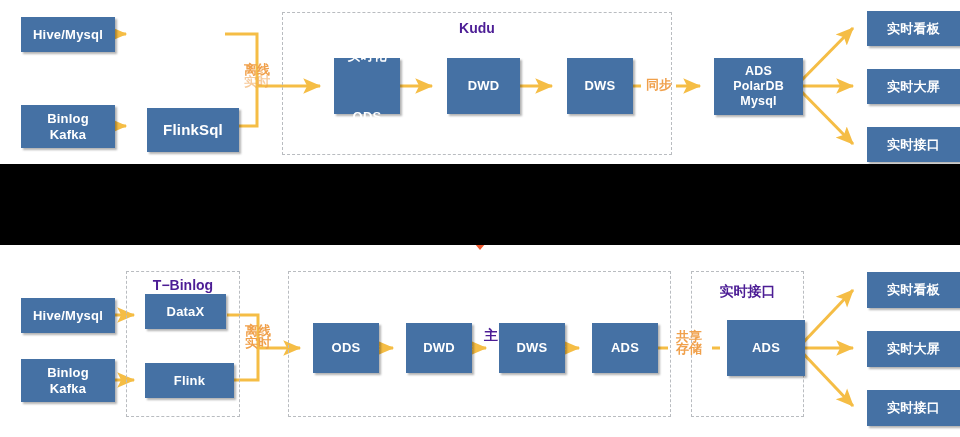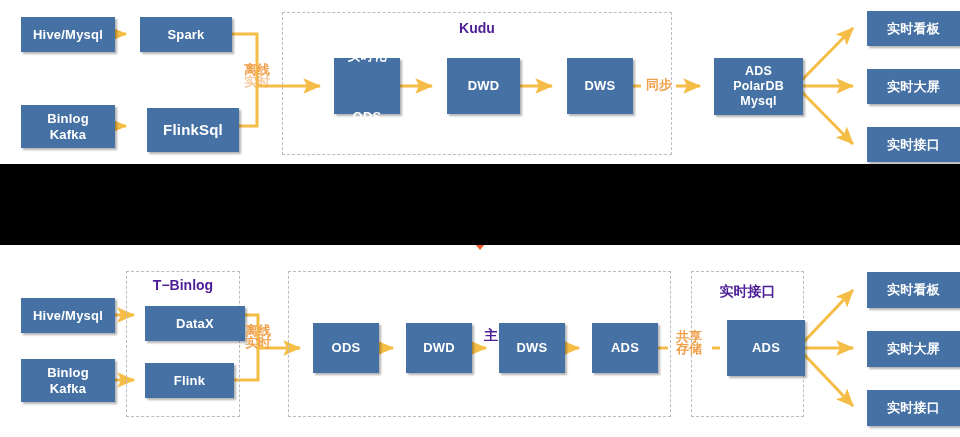--- a/index.html
+++ b/index.html
@@ -152,23 +152,20 @@
   <div class="group-title" style="left:282px;top:20px;width:390px;font-size:14px;">Kudu</div>
 
   <div class="node" style="left:14px;top:17px;width:94px;height:35px;font-size:13px;">
     <span>Hive/Mysql</span>
   </div>
   <div class="node" style="left:14px;top:105px;width:94px;height:43px;font-size:13px;flex-direction:column;">
     <span>Binlog</span>
     <span>Kafka</span>
   </div>
 
-  <div class="node" style="left:133px;top:17px;width:92px;height:35px;font-size:13px;">
-    <span>Spark</span>
-  </div>
   <div class="node" style="left:140px;top:108px;width:92px;height:44px;font-size:15px;">
     <span>FlinkSql</span>
   </div>
 
   <div class="edge-label stacked" style="left:229px;top:64px;width:56px;font-size:13px;">
     <div>离线</div>
     <div style="opacity:0.55;">实时</div>
   </div>
 
   <div class="node" style="left:327px;top:58px;width:66px;height:56px;font-size:13px;flex-direction:column;gap:46px;">
@@ -212,21 +209,21 @@
   <div class="group-title" style="left:691px;top:283px;width:113px;font-size:14px;">实时接口</div>
 
   <div class="node" style="left:14px;top:298px;width:94px;height:35px;font-size:13px;">
     <span>Hive/Mysql</span>
   </div>
   <div class="node" style="left:14px;top:359px;width:94px;height:43px;font-size:13px;flex-direction:column;">
     <span>Binlog</span>
     <span>Kafka</span>
   </div>
 
-  <div class="node" style="left:138px;top:306px;width:100px;height:35px;font-size:13px;">
+  <div class="node" style="left:138px;top:294px;width:81px;height:35px;font-size:13px;">
     <span>DataX</span>
   </div>
   <div class="node" style="left:138px;top:363px;width:89px;height:35px;font-size:13px;">
     <span>Flink</span>
   </div>
 
   <div class="edge-label stacked" style="left:232px;top:325px;width:52px;font-size:13px;">
     <div>离线</div>
     <div>实时</div>
   </div>

